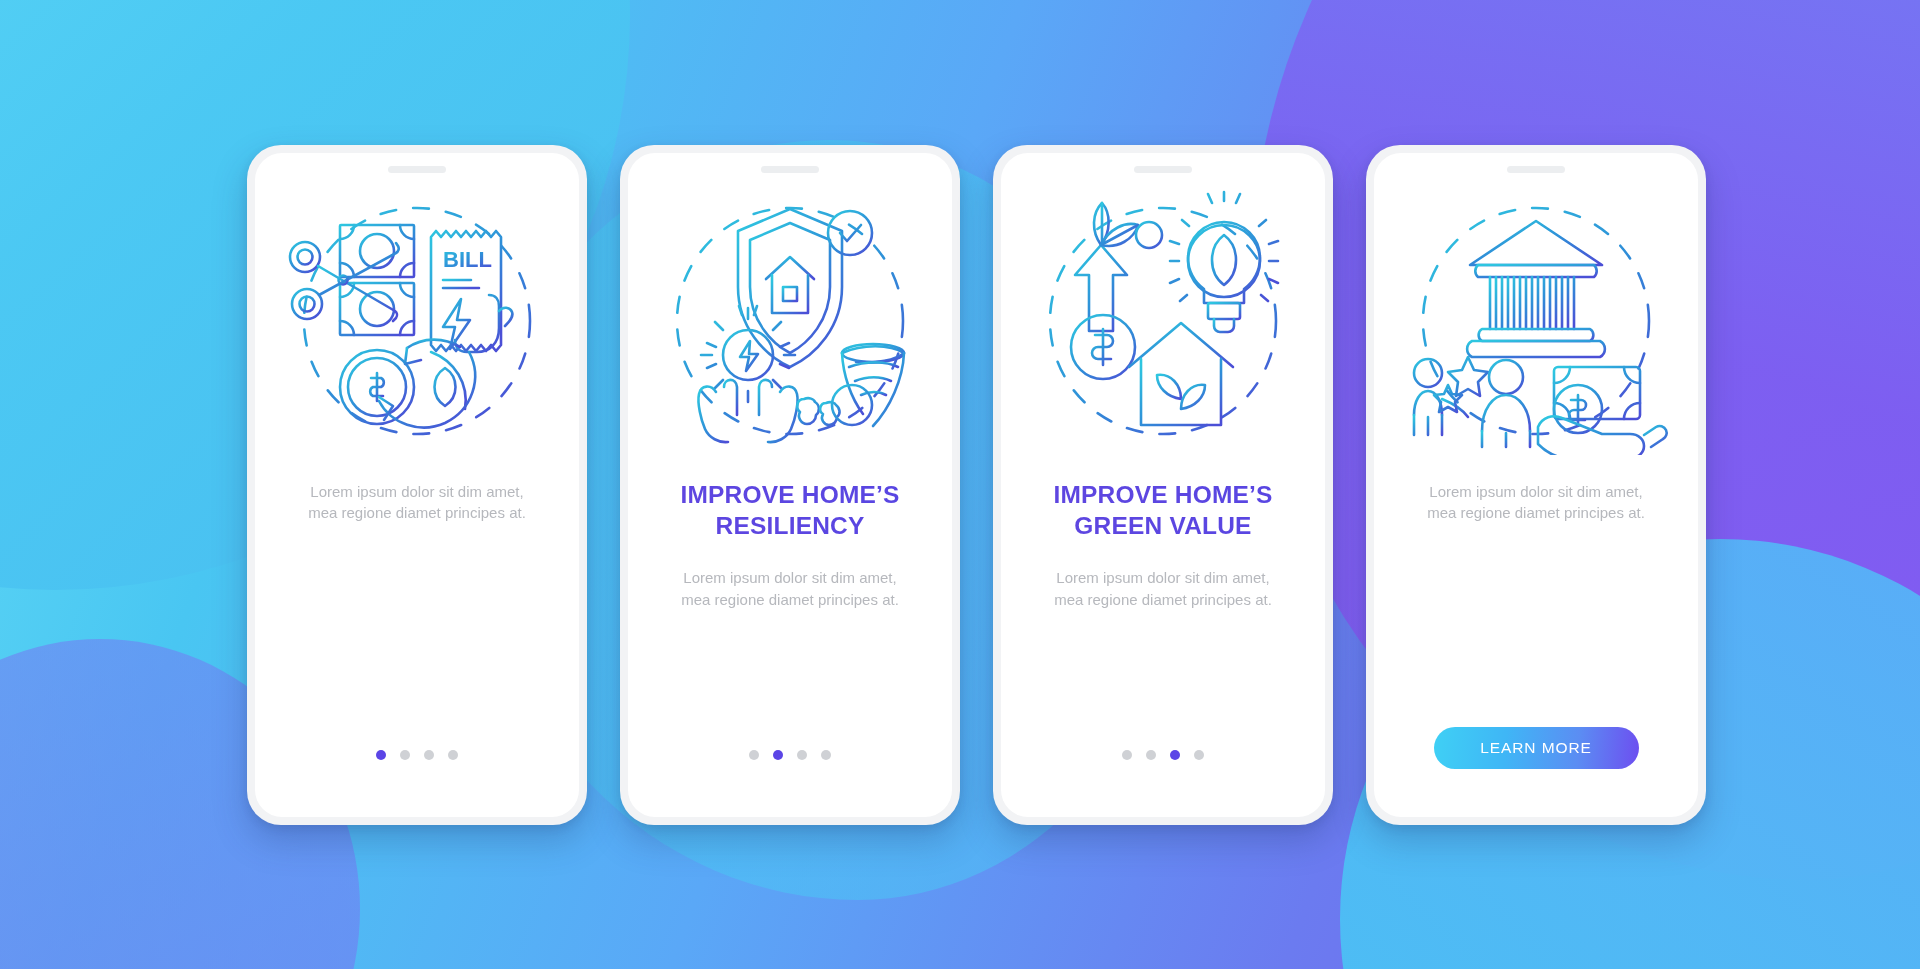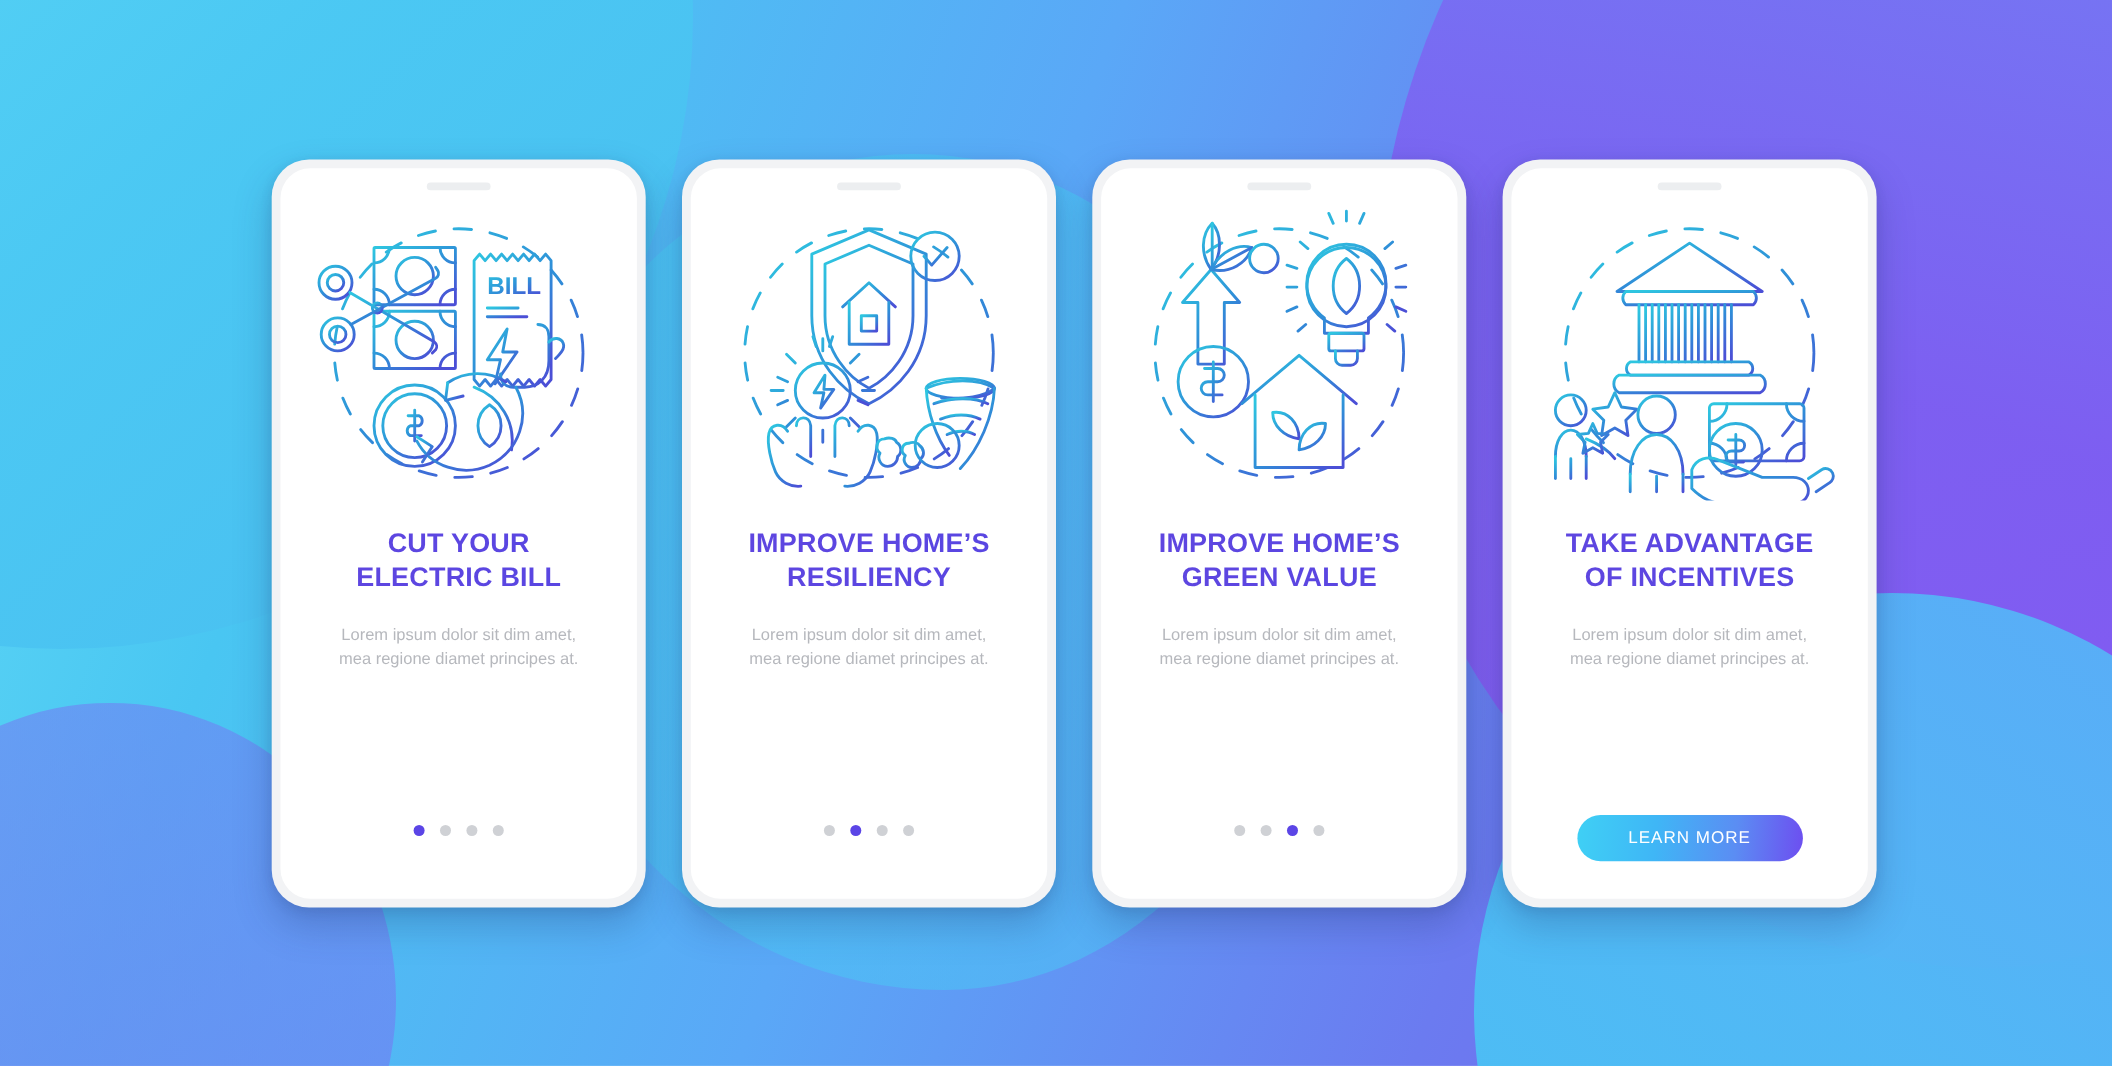--- a/index.html
+++ b/index.html
@@ -132,21 +132,21 @@
     margin-bottom: 57px;
   }
   .dot {
     width: 10px; height: 10px;
     border-radius: 50%;
     background: #cfd1d5;
   }
   .dot.active { background: #5b45e6; }
 
   .cta {
-    margin-bottom: 34px;
+    margin-bottom: 48px;
     width: 205px;
     height: 42px;
     border: none;
     border-radius: 21px;
     background: linear-gradient(95deg, #3fd0f5 0%, #3fb6f6 35%, #5b8df3 70%, #6d4ef0 100%);
     color: #ffffff;
     font-family: "Liberation Sans", sans-serif;
     font-size: 15.5px;
     font-weight: 500;
     letter-spacing: .9px;
@@ -215,22 +215,20 @@
               <path d="M96 210 l14 9 -9 14"></path>
               <path d="M177 160 c-16 -10 -37 -10 -53 1"></path>
               <path d="M124 161 l-2 16 16 -4"></path>
 
               <path d="M162 181 c-14 9 -14 29 0 38 c14 -9 14 -29 0 -38 z"></path>
               <path d="M162 181 v38"></path>
             </g>
           </svg>
         </div>
 
-        <div class="title">CUT YOUR
-ELECTRIC BILL</div>
         <div class="body-text">Lorem ipsum dolor sit dim amet, mea regione diamet principes at.</div>
         <div class="spacer"></div>
         <div class="dots">
           <span class="dot active"></span>
           <span class="dot"></span>
           <span class="dot"></span>
           <span class="dot"></span>
         </div>
       </div>
     </div>
@@ -402,22 +400,20 @@
 
               <circle cx="176" cy="222" r="24"></circle>
               <path d="M176 208 v28 M169 213 h10 a5 5 0 0 1 0 10 h-7 a5 5 0 0 0 0 10 h11"></path>
 
               <path d="M136 240 c4 -10 15 -13 24 -9 l40 16 h28 c9 0 14 6 14 12 c0 7 -6 12 -14 12 h-62 c-12 0 -22 -6 -30 -14 z"></path>
               <path d="M242 248 l12 -8 a7 7 0 0 1 10 3 a7 7 0 0 1 -3 9 l-12 8"></path>
             </g>
           </svg>
         </div>
 
-        <div class="title">TAKE ADVANTAGE
-OF INCENTIVES</div>
         <div class="body-text">Lorem ipsum dolor sit dim amet, mea regione diamet principes at.</div>
         <div class="spacer"></div>
         <button class="cta">LEARN MORE</button>
       </div>
     </div>
 
   </div>
 </div>
 
 </body></html>

